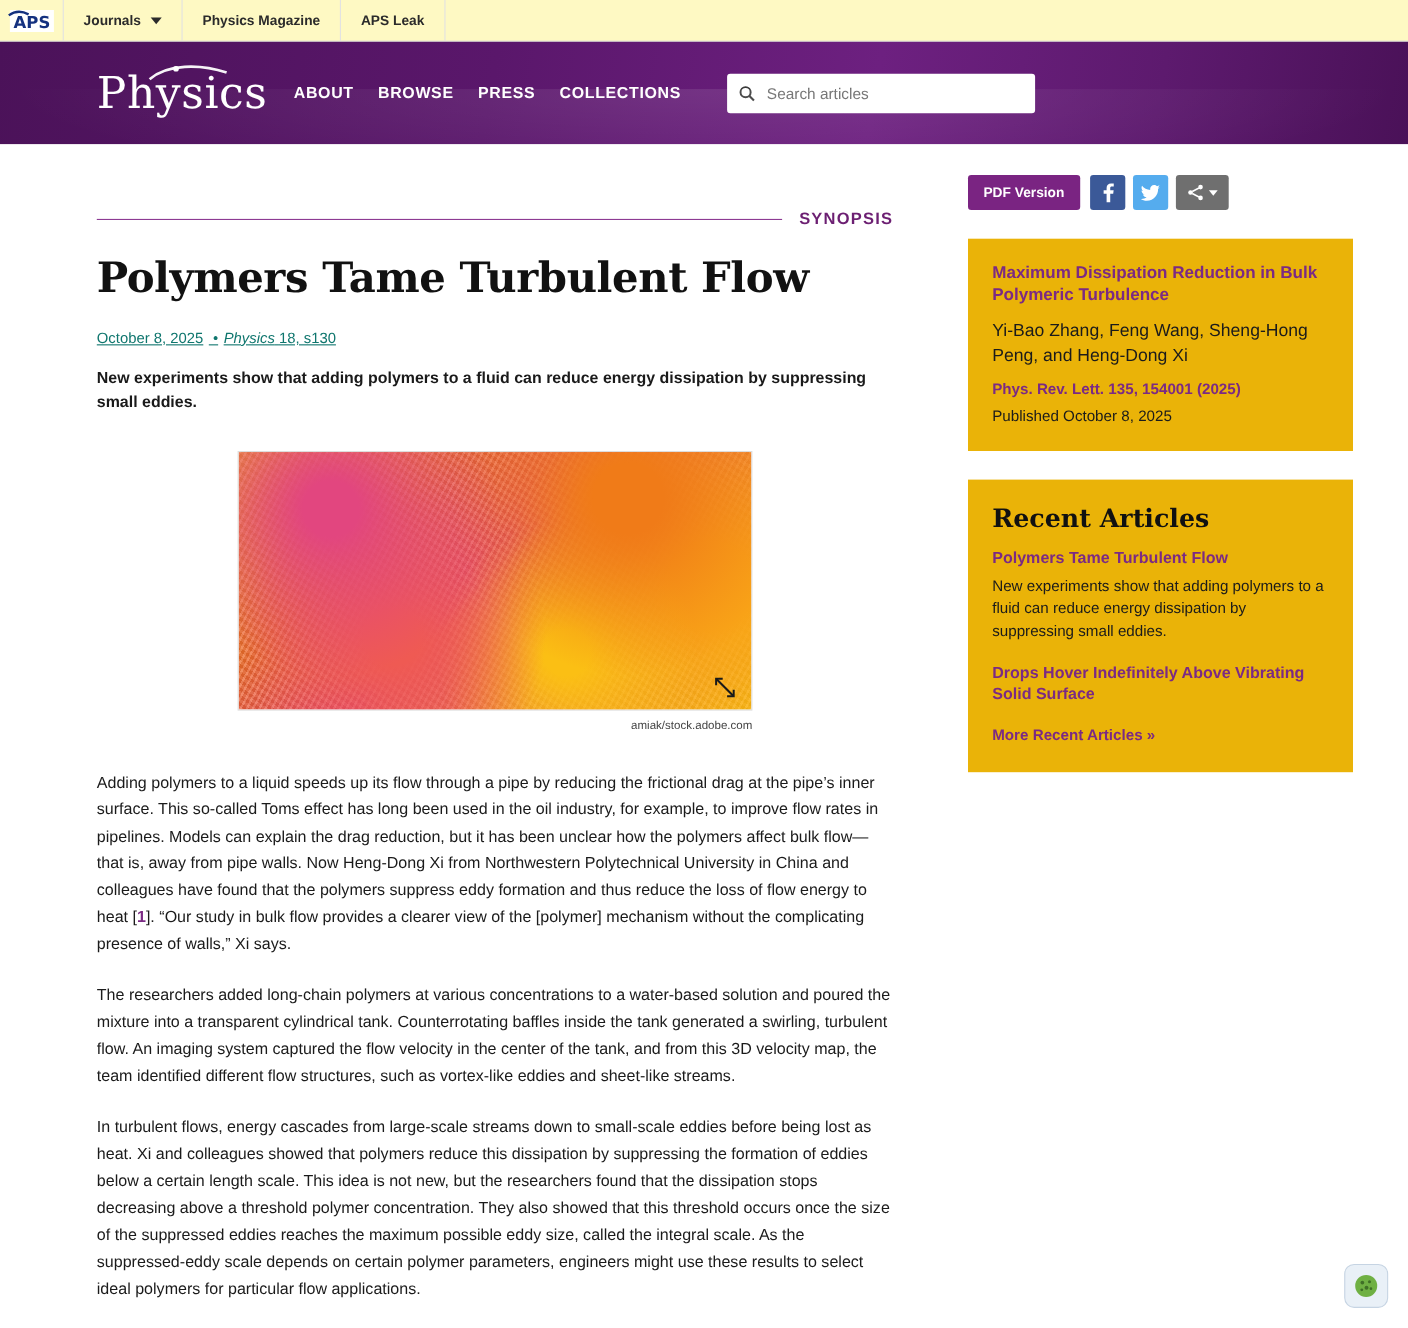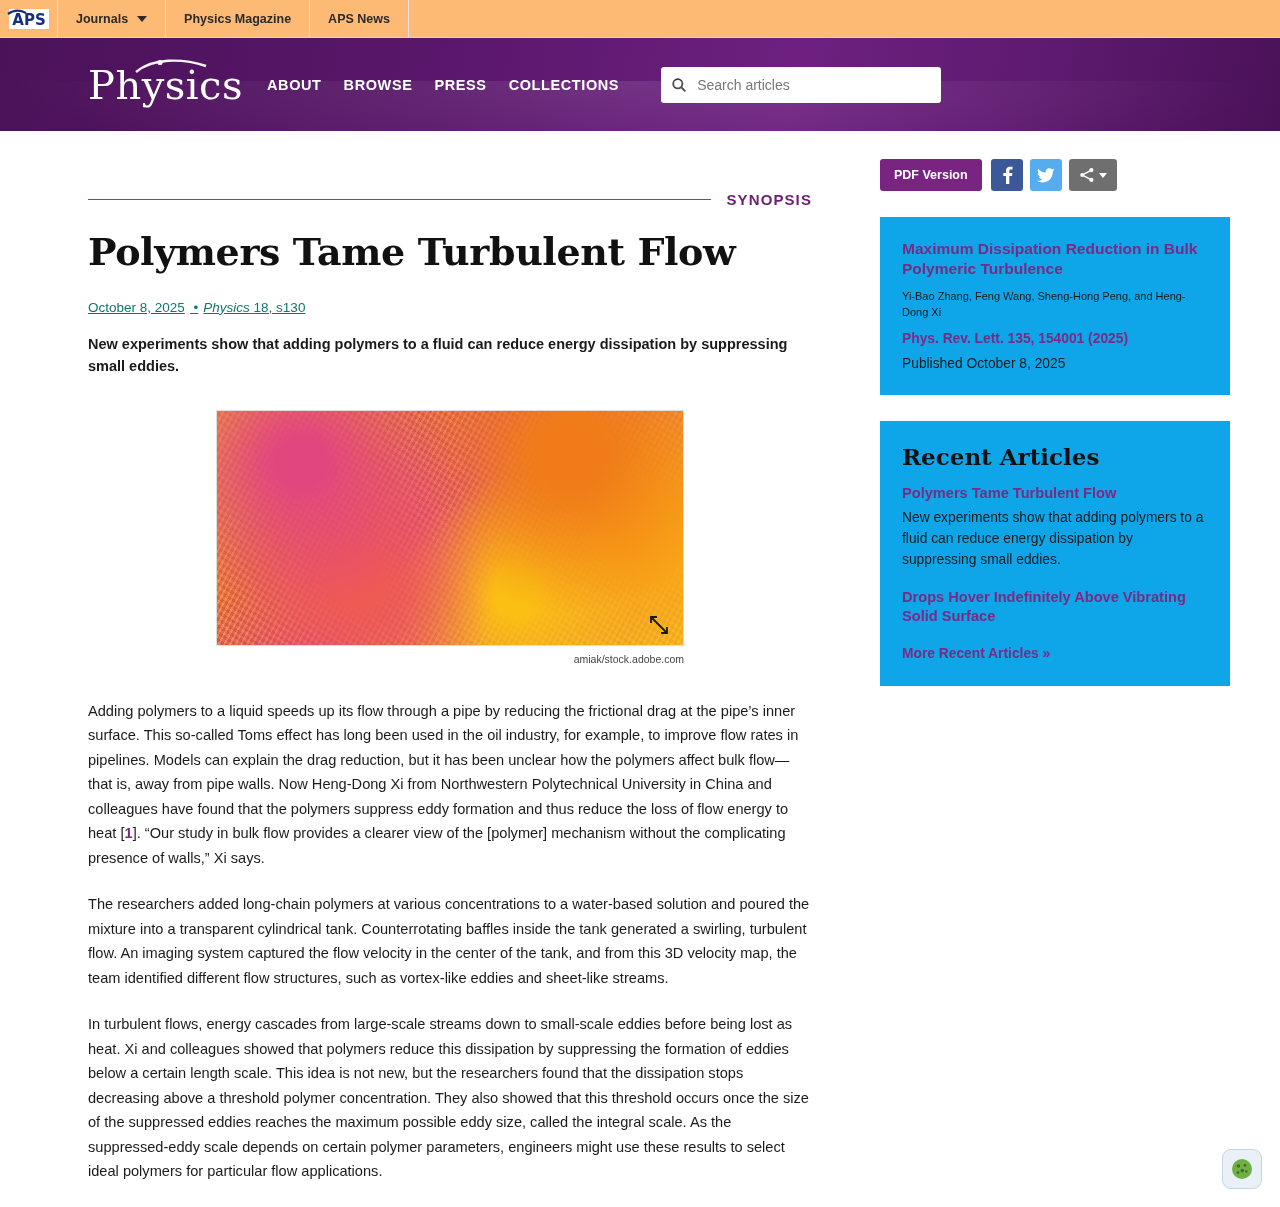--- a/index.html
+++ b/index.html
@@ -13,21 +13,21 @@
     overflow: hidden;
     position: relative;
   }
 
   
   .top-bar {
     height: 38px;
     border-bottom: 1px solid #d8d8d8;
     display: flex;
     align-items: stretch;
-    background: #fdba74;
+    background: #fef9c3;
   }
   .aps-logo {
     width: 58px;
     display: flex;
     align-items: center;
     justify-content: center;
     border-right: 1px solid #e2e2e2;
     position: relative;
   }
   .aps-logo svg { display: block; }
@@ -263,34 +263,34 @@
     padding: 0 6px;
   }
   .sh .caret-d {
     width: 0; height: 0;
     border-left: 4px solid transparent;
     border-right: 4px solid transparent;
     border-top: 5px solid #fff;
   }
 
   .card {
-    background: #0ea5e9;
+    background: #eab308;
     padding: 22px 22px 24px 22px;
     margin-bottom: 26px;
   }
   .ref-title {
     font-size: 15.5px;
     font-weight: bold;
     line-height: 1.3;
     color: #7b2a84;
     margin: 0 0 10px 0;
     cursor: pointer;
   }
   .ref-authors {
-    font-size: 11px;
+    font-size: 16px;
     line-height: 1.45;
     color: #1b1b1b;
     margin: 0 0 10px 0;
   }
   .ref-cite {
     font-size: 13.8px;
     font-weight: bold;
     color: #7b2a84;
     margin: 0 0 10px 0;
     cursor: pointer;
@@ -359,21 +359,21 @@
     </svg>
   </div>
   <div class="top-tab">
     <span>Journals</span>
     <span class="caret"></span>
   </div>
   <div class="top-tab">
     <span>Physics Magazine</span>
   </div>
   <div class="top-tab">
-    <span>APS News</span>
+    <span>APS Leak</span>
   </div>
 </div>
 
 <div class="masthead">
   <div class="brand">
     <span>Physics</span>
     <svg class="swoosh" viewBox="0 0 74 20">
       <path d="M2 16 C18 2 48 2 72 10" stroke="#ffffff" stroke-width="2.4" fill="none" opacity="0.95"></path>
       <circle cx="26" cy="6.5" r="2.6" fill="#ffffff"></circle>
     </svg>

